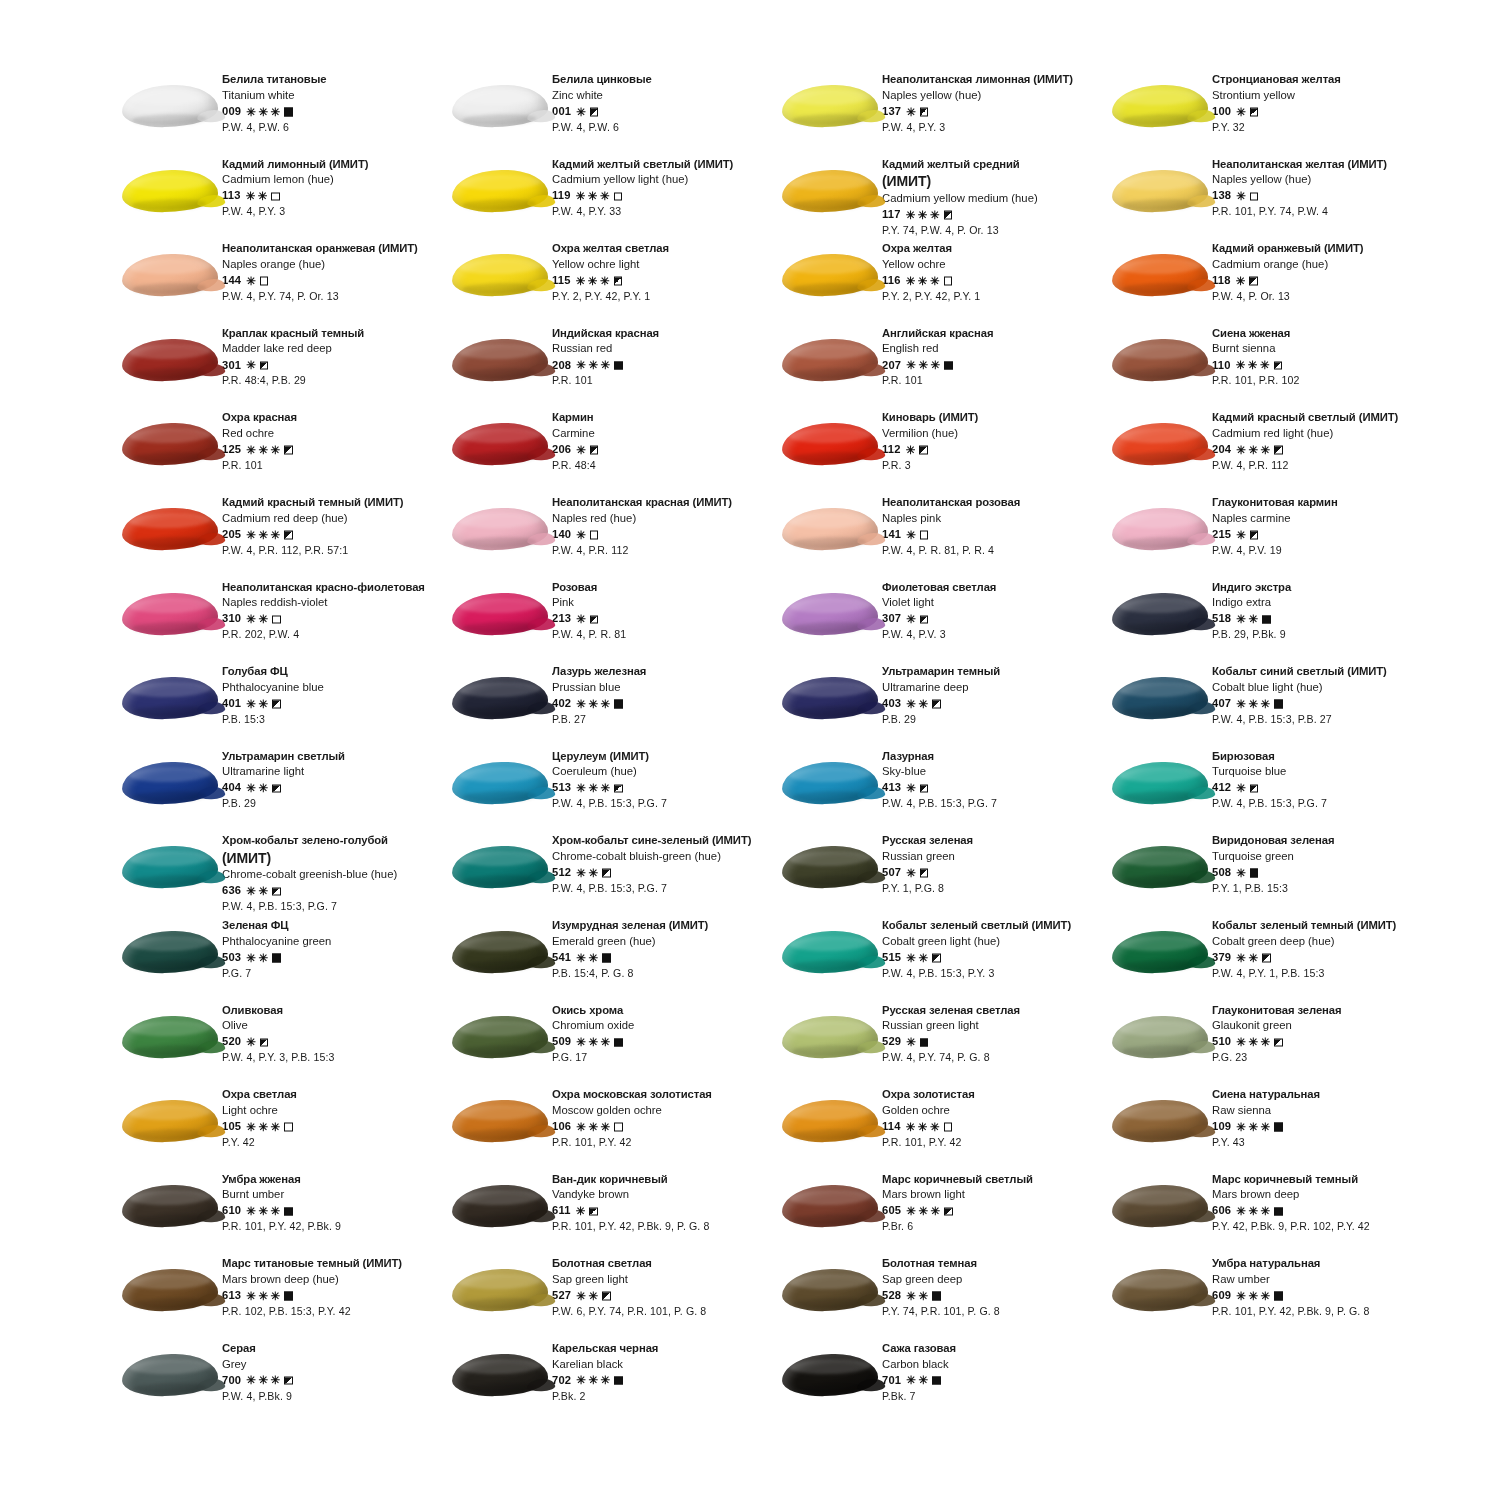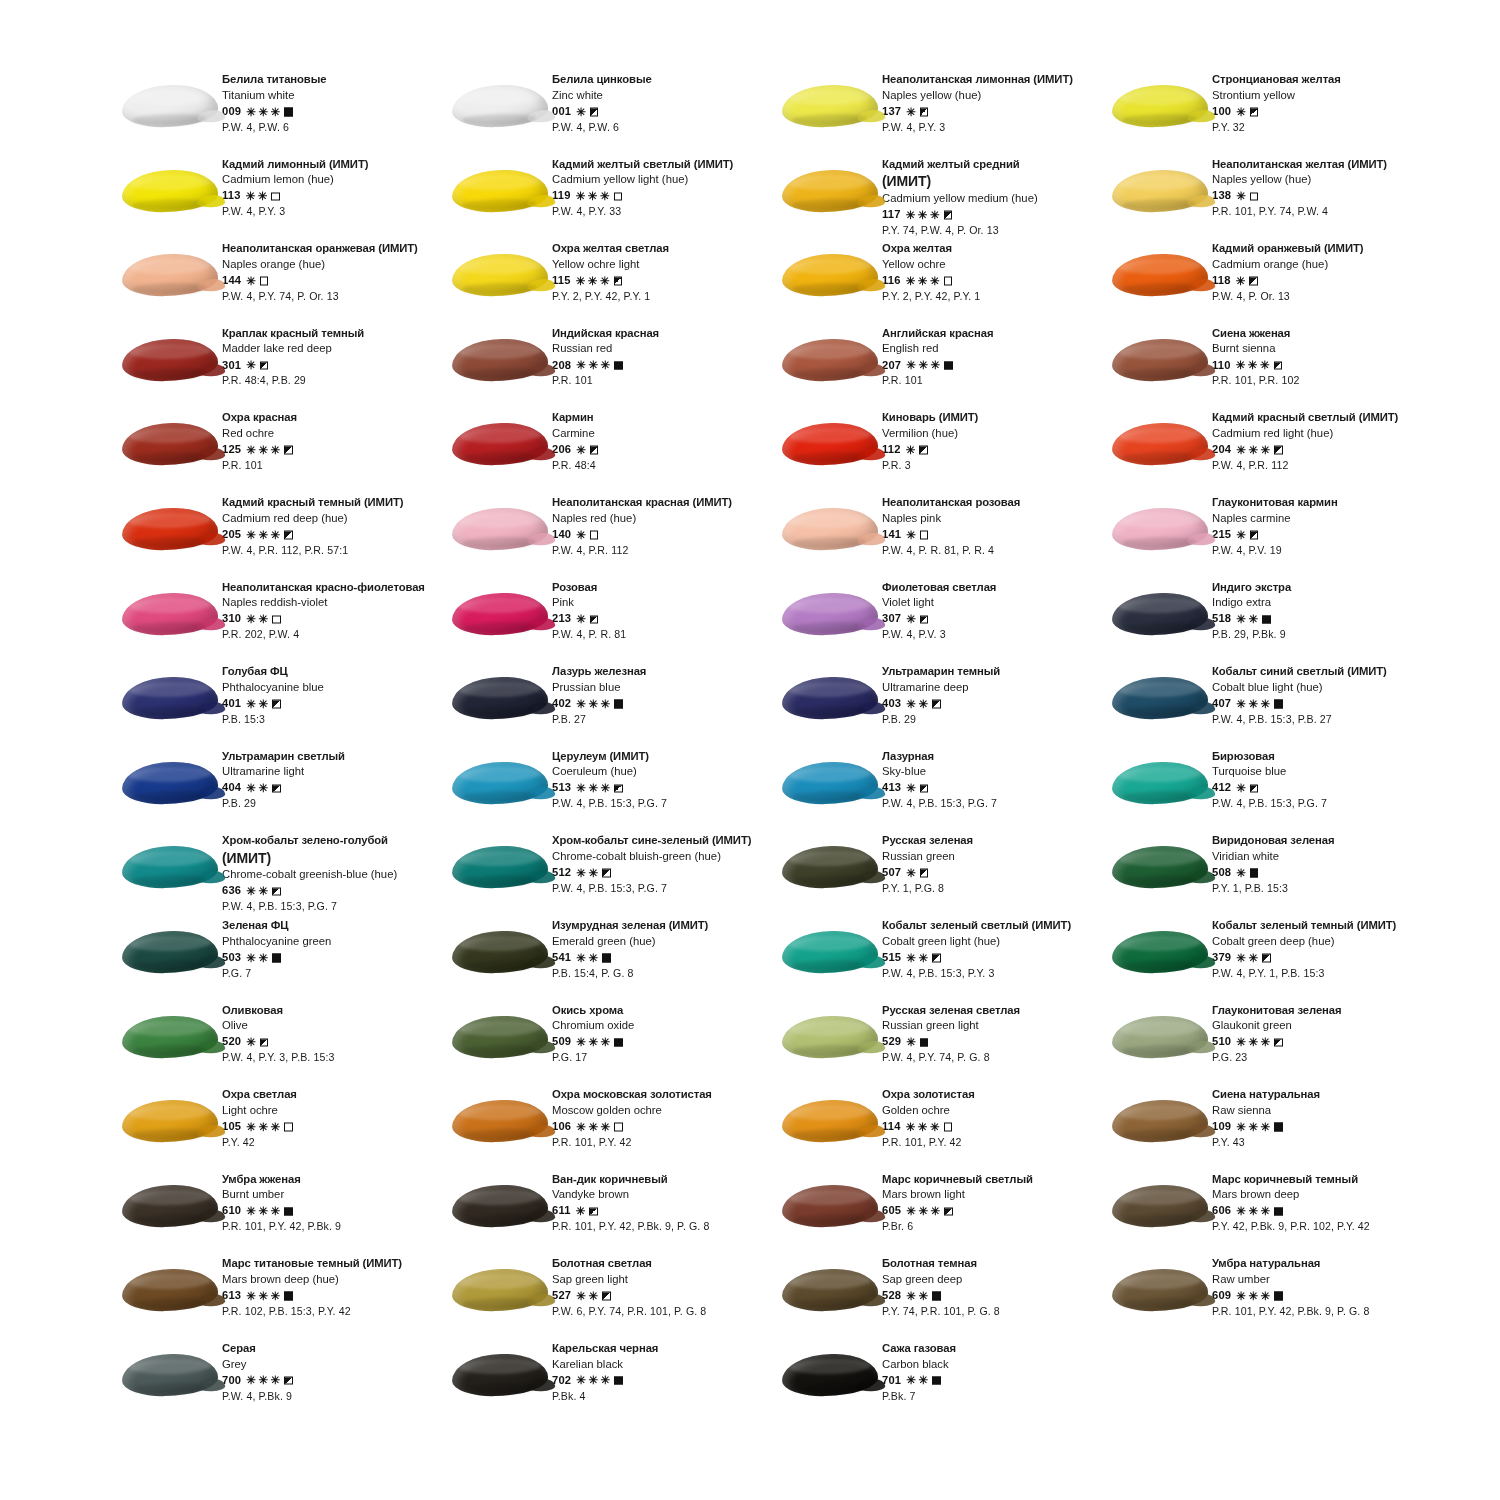--- a/index.html
+++ b/index.html
@@ -844,21 +844,21 @@
         </div>
       </div>
       <div class="cell">
         <div class="swatch-wrap">
           <div class="blob" style="background: linear-gradient(160deg, rgb(30, 94, 51) 0%, rgb(30, 94, 51) 52%, rgb(18, 74, 36) 100%);">
             <div class="tail" style="background: rgb(18, 74, 36);"></div>
           </div>
         </div>
         <div class="text">
           <div class="ru">Виридоновая зеленая</div>
-          <div class="en">Viridian white</div>
+          <div class="en">Turquoise green</div>
           <div class="codeline">
             <span class="num">508</span>
             <span class="star">✳</span>
             <span class="sq full"></span>
           </div>
           <div class="pig">P.Y. 1, P.B. 15:3</div>
         </div>
       </div>
       <div class="cell">
         <div class="swatch-wrap">
@@ -1256,21 +1256,21 @@
         <div class="text">
           <div class="ru">Карельская черная</div>
           <div class="en">Karelian black</div>
           <div class="codeline">
             <span class="num">702</span>
             <span class="star">✳</span>
             <span class="star">✳</span>
             <span class="star">✳</span>
             <span class="sq full"></span>
           </div>
-          <div class="pig">P.Bk. 4</div>
+          <div class="pig">P.Bk. 2</div>
         </div>
       </div>
       <div class="cell">
         <div class="swatch-wrap">
           <div class="blob" style="background: linear-gradient(160deg, rgb(20, 18, 15) 0%, rgb(20, 18, 15) 52%, rgb(10, 9, 8) 100%);">
             <div class="tail" style="background: rgb(10, 9, 8);"></div>
           </div>
         </div>
         <div class="text">
           <div class="ru">Сажа газовая</div>

